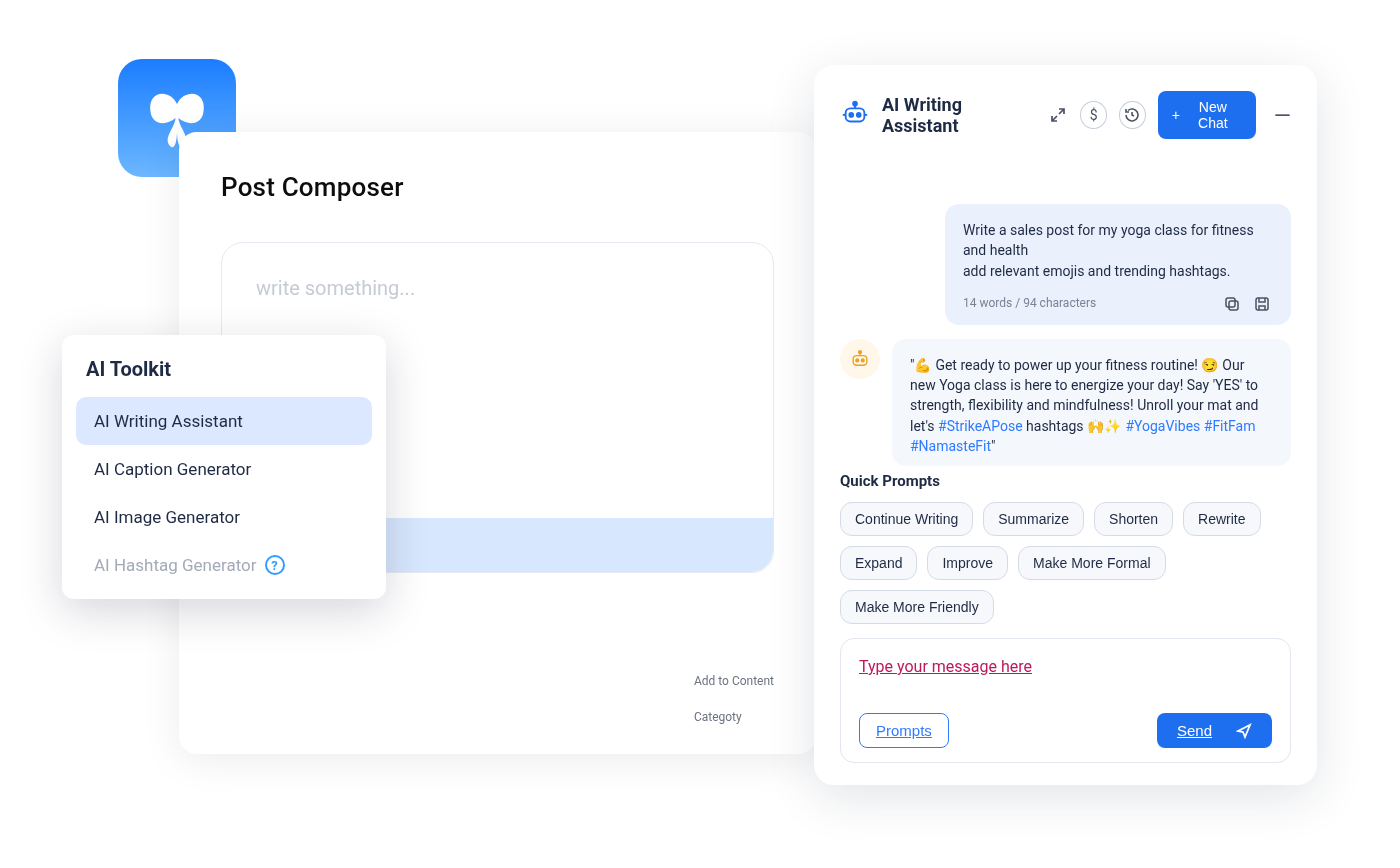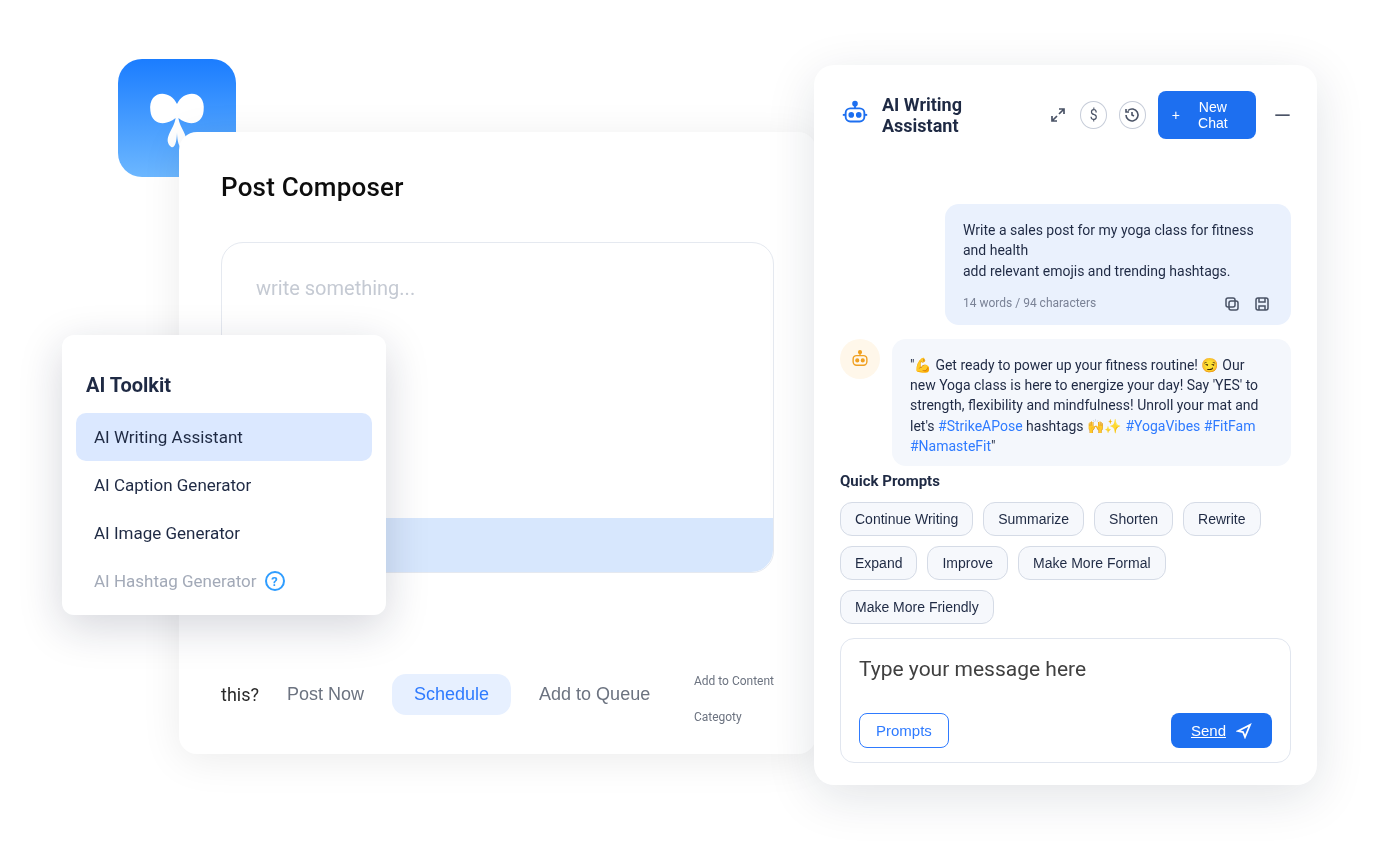--- a/index.html
+++ b/index.html
@@ -115,21 +115,20 @@
   border-radius: 12px;
   box-shadow: 0 12px 44px rgba(20,30,60,0.18);
   padding: 22px 14px 10px 14px;
   z-index: 5;
 }
 .toolkit-title {
   font-size: 20px;
   font-weight: 700;
   color: #1f2a44;
   padding: 0 10px 16px 10px;
-  margin-top: 16px;
 }
 .toolkit-item {
   font-size: 17px;
   color: #1f2a44;
   padding: 14px 18px;
   border-radius: 10px;
   cursor: pointer;
   display:flex;
   align-items:center;
   gap:8px;
@@ -207,30 +206,30 @@
 .quick-title { font-size:15px; font-weight:700; color:#1f2a44; margin:4px 0 12px 0; }
 .chips { display:flex; flex-wrap:wrap; gap:10px; margin-bottom:14px; }
 .chip {
   border:1px solid #d5dbe6; background:#f6f8fc; color:#1f2a44;
   padding:8px 14px; border-radius:12px; font-size:14px; cursor:pointer;
 }
 
 .chat-input {
   border:1px solid #e1e6ef; border-radius:14px; padding:18px 18px 14px 18px;
 }
-.chat-input-text { color:#404040; font-size:21px; min-height:42px; outline:none;}
+.chat-input-text { color:#be185d; font-size:16px; min-height:42px; outline:none;text-decoration:underline;}
 .chat-input-row { display:flex; align-items:center; margin-top:14px; }
 .prompts-btn {
   border:1.5px solid #2f7bff; color:#2f7bff; background:#fff;
-  border-radius:8px; padding:8px 16px; font-size:15px; cursor:pointer;
+  border-radius:8px; padding:8px 16px; font-size:15px; cursor:pointer;text-decoration:underline;
 }
 .send-btn {
   margin-left:auto; background:#1d6ff0; color:#fff; border:none;
   border-radius:8px; padding:9px 20px; font-size:15px; cursor:pointer;
-  display:flex; align-items:center; gap:10px;text-decoration:underline;
+  display:flex; align-items:center; gap:24px;text-decoration:underline;
 }
 </style>
 </head>
 <body>
 
 <div class="logo-tile">
   <svg viewBox="0 0 100 100" fill="#ffffff">
     <path d="M50 30 C40 8, 8 10, 12 40 C14 60, 34 62, 48 50 C46 66, 30 78, 40 90 C48 98, 50 78, 50 70 C50 78, 52 98, 60 90 C70 78, 54 66, 52 50 C66 62, 86 60, 88 40 C92 10, 60 8, 50 30 Z"></path>
   </svg>
 </div>
@@ -238,26 +237,20 @@
 <div class="composer">
   <div class="composer-title">Post Composer</div>
   <div class="composer-input">
     <div class="composer-placeholder">write something...</div>
     <div class="utm-bar">
       <span class="utm-icon">◆◆</span>
       <span class="utm-label">UTM</span>
     </div>
   </div>
   <div class="composer-actions">
-    <div class="composer-left">
-      <span class="this-label">this?</span>
-      <button class="act-btn">Post Now</button>
-      <button class="act-btn active">Schedule</button>
-      <button class="act-btn">Add to Queue</button>
-    </div>
     <div class="composer-right">
       <span class="right-link">Add to Content</span>
       <span class="right-link">Categoty</span>
     </div>
   </div>
 </div>
 
 <div class="toolkit">
   <div class="toolkit-title">AI Toolkit</div>
   <div class="toolkit-item selected">

